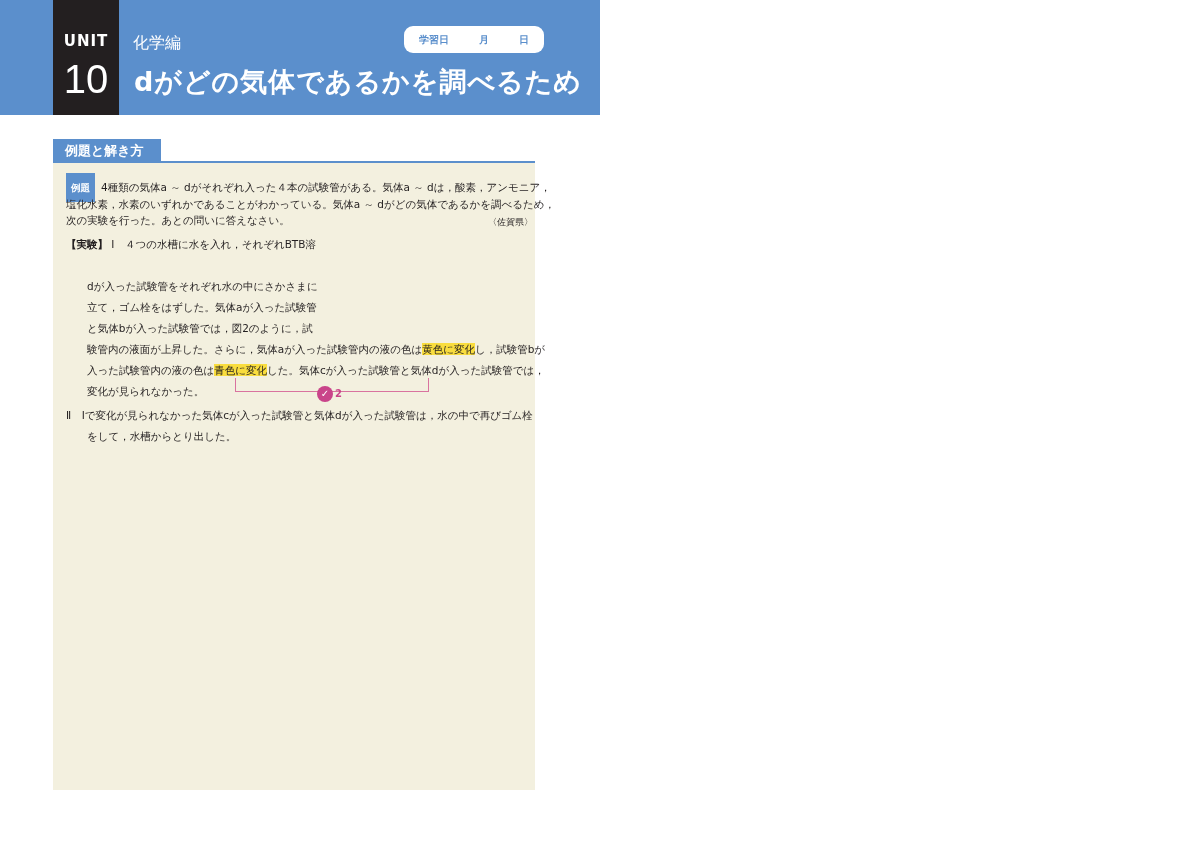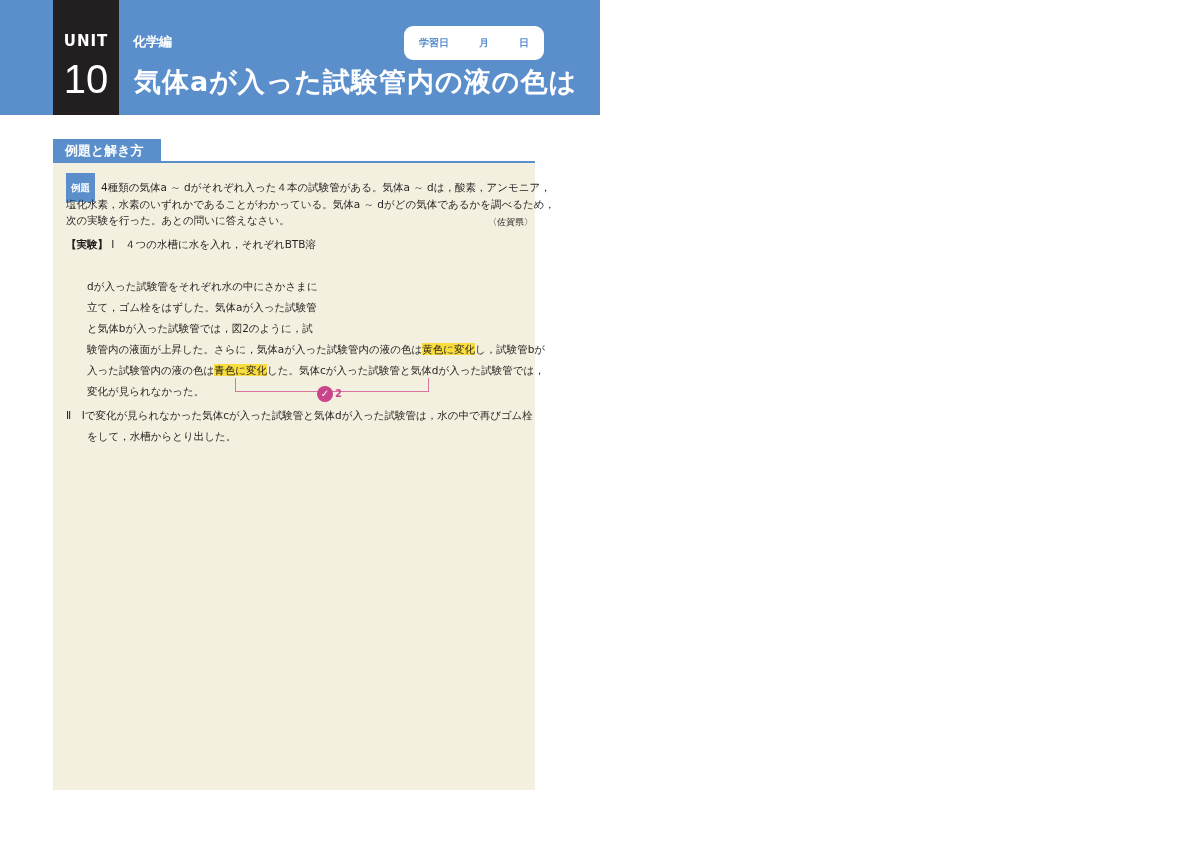--- a/index.html
+++ b/index.html
@@ -3,22 +3,22 @@
 <meta charset="utf-8">
 <style>
 *{box-sizing:border-box;margin:0;padding:0}
 body{width:1200px;height:847px;background:#fff;font-family:"DejaVu Sans",sans-serif;color:#231f20;position:relative;overflow:hidden;font-size:11px}
 .page{position:absolute;top:0;height:847px}
 #left{left:0;width:600px}
 .banner{position:absolute;left:0;top:0;width:600px;height:115px;background:#5b8fcc}
 .unitbox{position:absolute;left:53px;top:0;width:66px;height:115px;background:#231f20;color:#fff;text-align:center}
 .unitbox .u{position:absolute;top:32px;left:0;width:66px;font-weight:bold;font-size:15px;letter-spacing:1px}
 .unitbox .n{position:absolute;top:57px;left:0;width:66px;font-size:40px;font-family:"Liberation Sans",sans-serif;font-weight:300}
-.cat{position:absolute;left:133px;top:33px;color:#fff;font-weight:bold;font-size:13px}
-.study{position:absolute;left:404px;top:26px;width:140px;height:34px;background:#fff;border-radius:9px;color:#5b8fcc;font-size:10px;font-weight:bold;display:flex;justify-content:space-around;align-items:center}
+.cat{position:absolute;left:133px;top:33px;color:#fff;font-weight:normal;font-size:16px}
+.study{position:absolute;left:404px;top:26px;width:140px;height:27px;background:#fff;border-radius:9px;color:#5b8fcc;font-size:10px;font-weight:bold;display:flex;justify-content:space-around;align-items:center}
 .title{position:absolute;left:134px;top:64px;color:#fff;font-size:27px;font-weight:bold;letter-spacing:1px}
 .sec-tab{position:absolute;left:53px;top:139px;width:108px;height:33px;background:#5b8fcc;color:#fff;font-weight:bold;font-size:13px;padding:3px 0 0 12px}
 .sec-line{position:absolute;left:53px;top:161px;width:482px;height:2px;background:#5b8fcc}
 .ex-box{position:absolute;left:53px;top:163px;width:482px;height:627px;background:#f3f0df}
 .p{position:absolute;font-size:10.5px;line-height:21.5px;white-space:nowrap}
 .tag{display:inline-block;background:#5b8fcc;color:#fff;font-size:9.5px;padding:8px 5px;line-height:13px;font-weight:bold;margin-right:6px}
 .hl{background:#f9dd3e}
 .b{font-weight:bold}
 .mk{position:absolute;width:16px;height:16px;border-radius:50%;background:#c9448a;color:#fff;font-size:10px;text-align:center;line-height:16px}
 .mklbl{position:absolute;color:#c9448a;font-weight:bold;font-size:10px}
@@ -32,21 +32,21 @@
   <div class="unitbox">
     <div class="u">UNIT</div>
     <div class="n">10</div>
   </div>
   <div class="cat">化学編</div>
   <div class="study">
     <span>学習日</span>
     <span>月</span>
     <span>日</span>
   </div>
-  <div class="title">気体aが入った試験管内の液の色は</div>
+  <div class="title">dがどの気体であるかを調べるため</div>
 
   <div class="sec-tab">例題と解き方</div>
   <div class="sec-line"></div>
   <div class="ex-box"></div>
 
   <div class="p" style="left:66px;top:173px">
     <span class="tag">例題</span><span>4種類の気体a ～ dがそれぞれ入った４本の試験管がある。気体a ～ dは，酸素，アンモニア，</span>
   </div>
   <div class="p" style="left:66px;top:194px">塩化水素，水素のいずれかであることがわかっている。気体a ～ dがどの気体であるかを調べるため，</div>
   <div class="p" style="left:66px;top:210px">次の実験を行った。あとの問いに答えなさい。</div>

